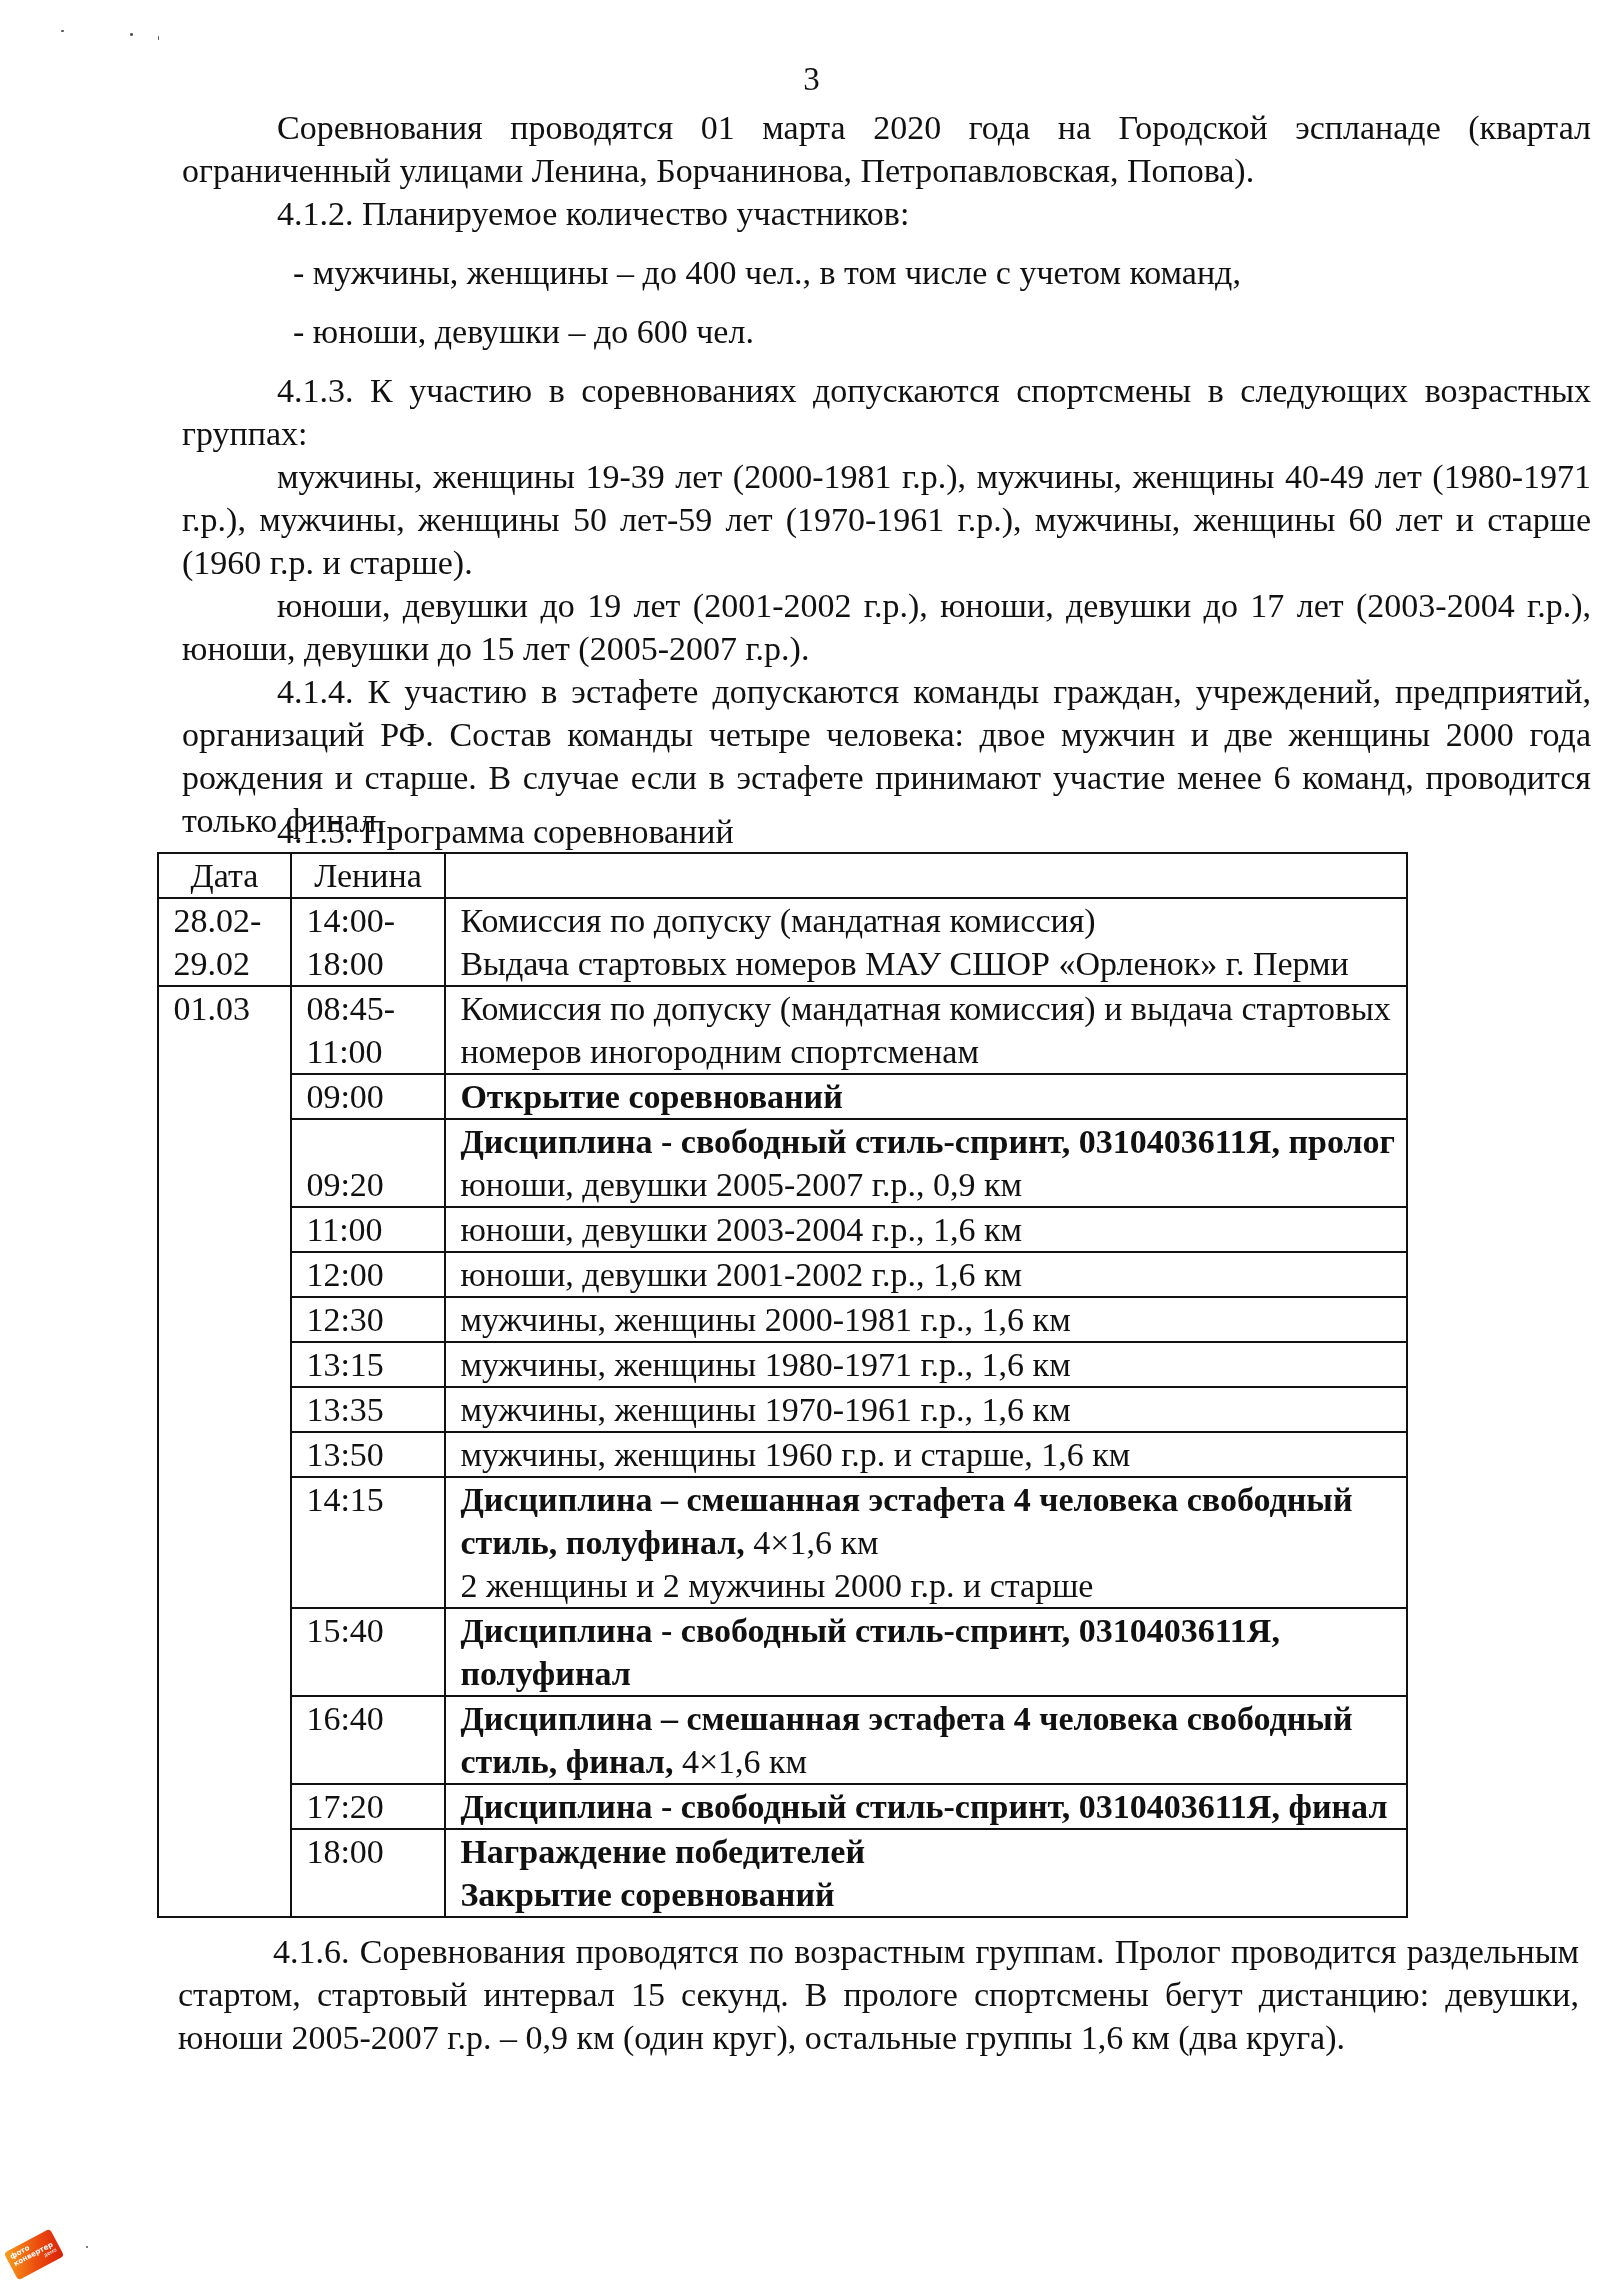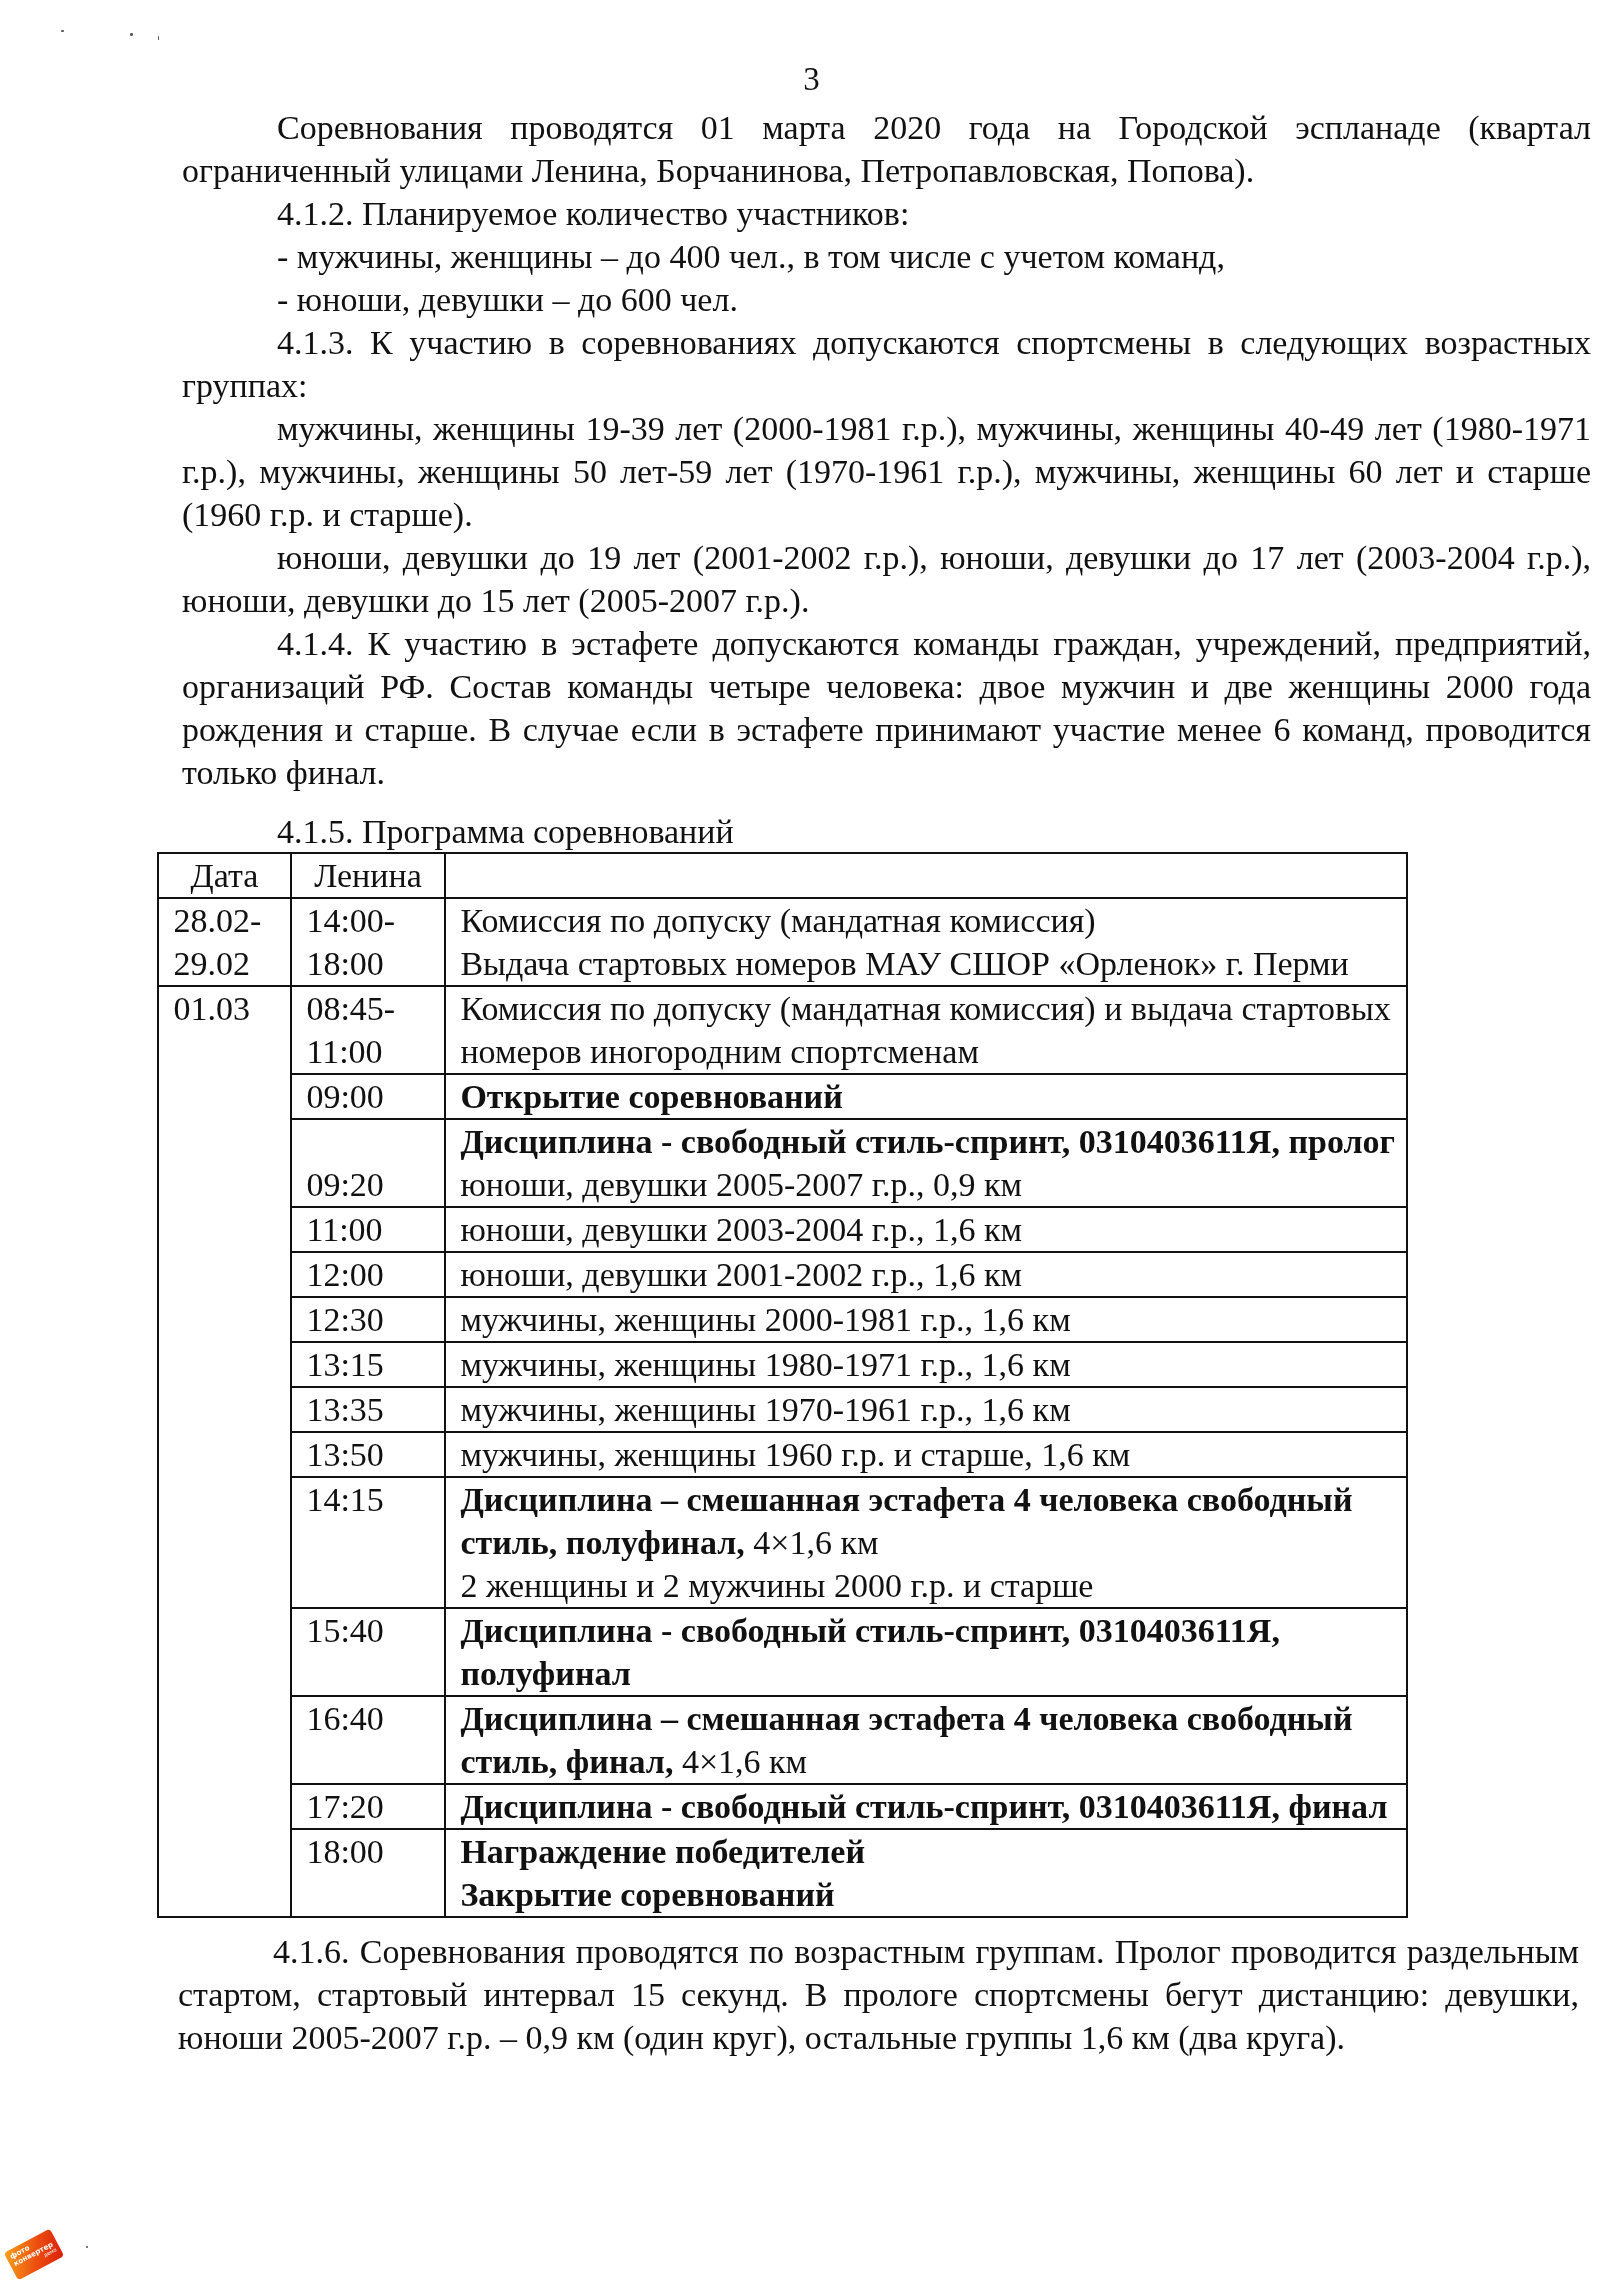--- a/index.html
+++ b/index.html
@@ -3,21 +3,21 @@
 <meta charset="utf-8">
 <style>
   html, body { margin: 0; padding: 0; background: #ffffff; }
   body { width: 1623px; height: 2295px; position: relative; overflow: hidden;
          font-family: "Liberation Serif", "DejaVu Serif", serif; color: #111; }
   .page-number { position: absolute; top: 60px; left: 0; width: 1623px; text-align: center;
                  font-size: 33px; line-height: 39px; }
   .body-text { position: absolute; left: 182px; width: 1409px; font-size: 34px; line-height: 43px;
                text-align: justify; }
   .para { margin: 0; text-indent: 95px; }
-  .list-line { margin: 0; padding-left: 95px; }
+  .list-line { margin: 16px; padding-left: 95px; }
   #top-block { top: 106px; }
   #section-415-title { position: absolute; top: 810px; left: 277px; font-size: 34px; line-height: 43px; }
   table.schedule { position: absolute; top: 852px; left: 157px; width: 1251px; border-collapse: collapse;
                    font-size: 34px; line-height: 43px; table-layout: fixed; }
   table.schedule td, table.schedule th { border: 2px solid #111; vertical-align: top; padding: 0 6.5px 0 14.4px;
                    font-weight: normal; text-align: left; }
   table.schedule th { text-align: center; padding: 0 3.9px; }
   col.c-date { width: 133px; }
   col.c-time { width: 154px; }
   col.c-event { width: auto; }

